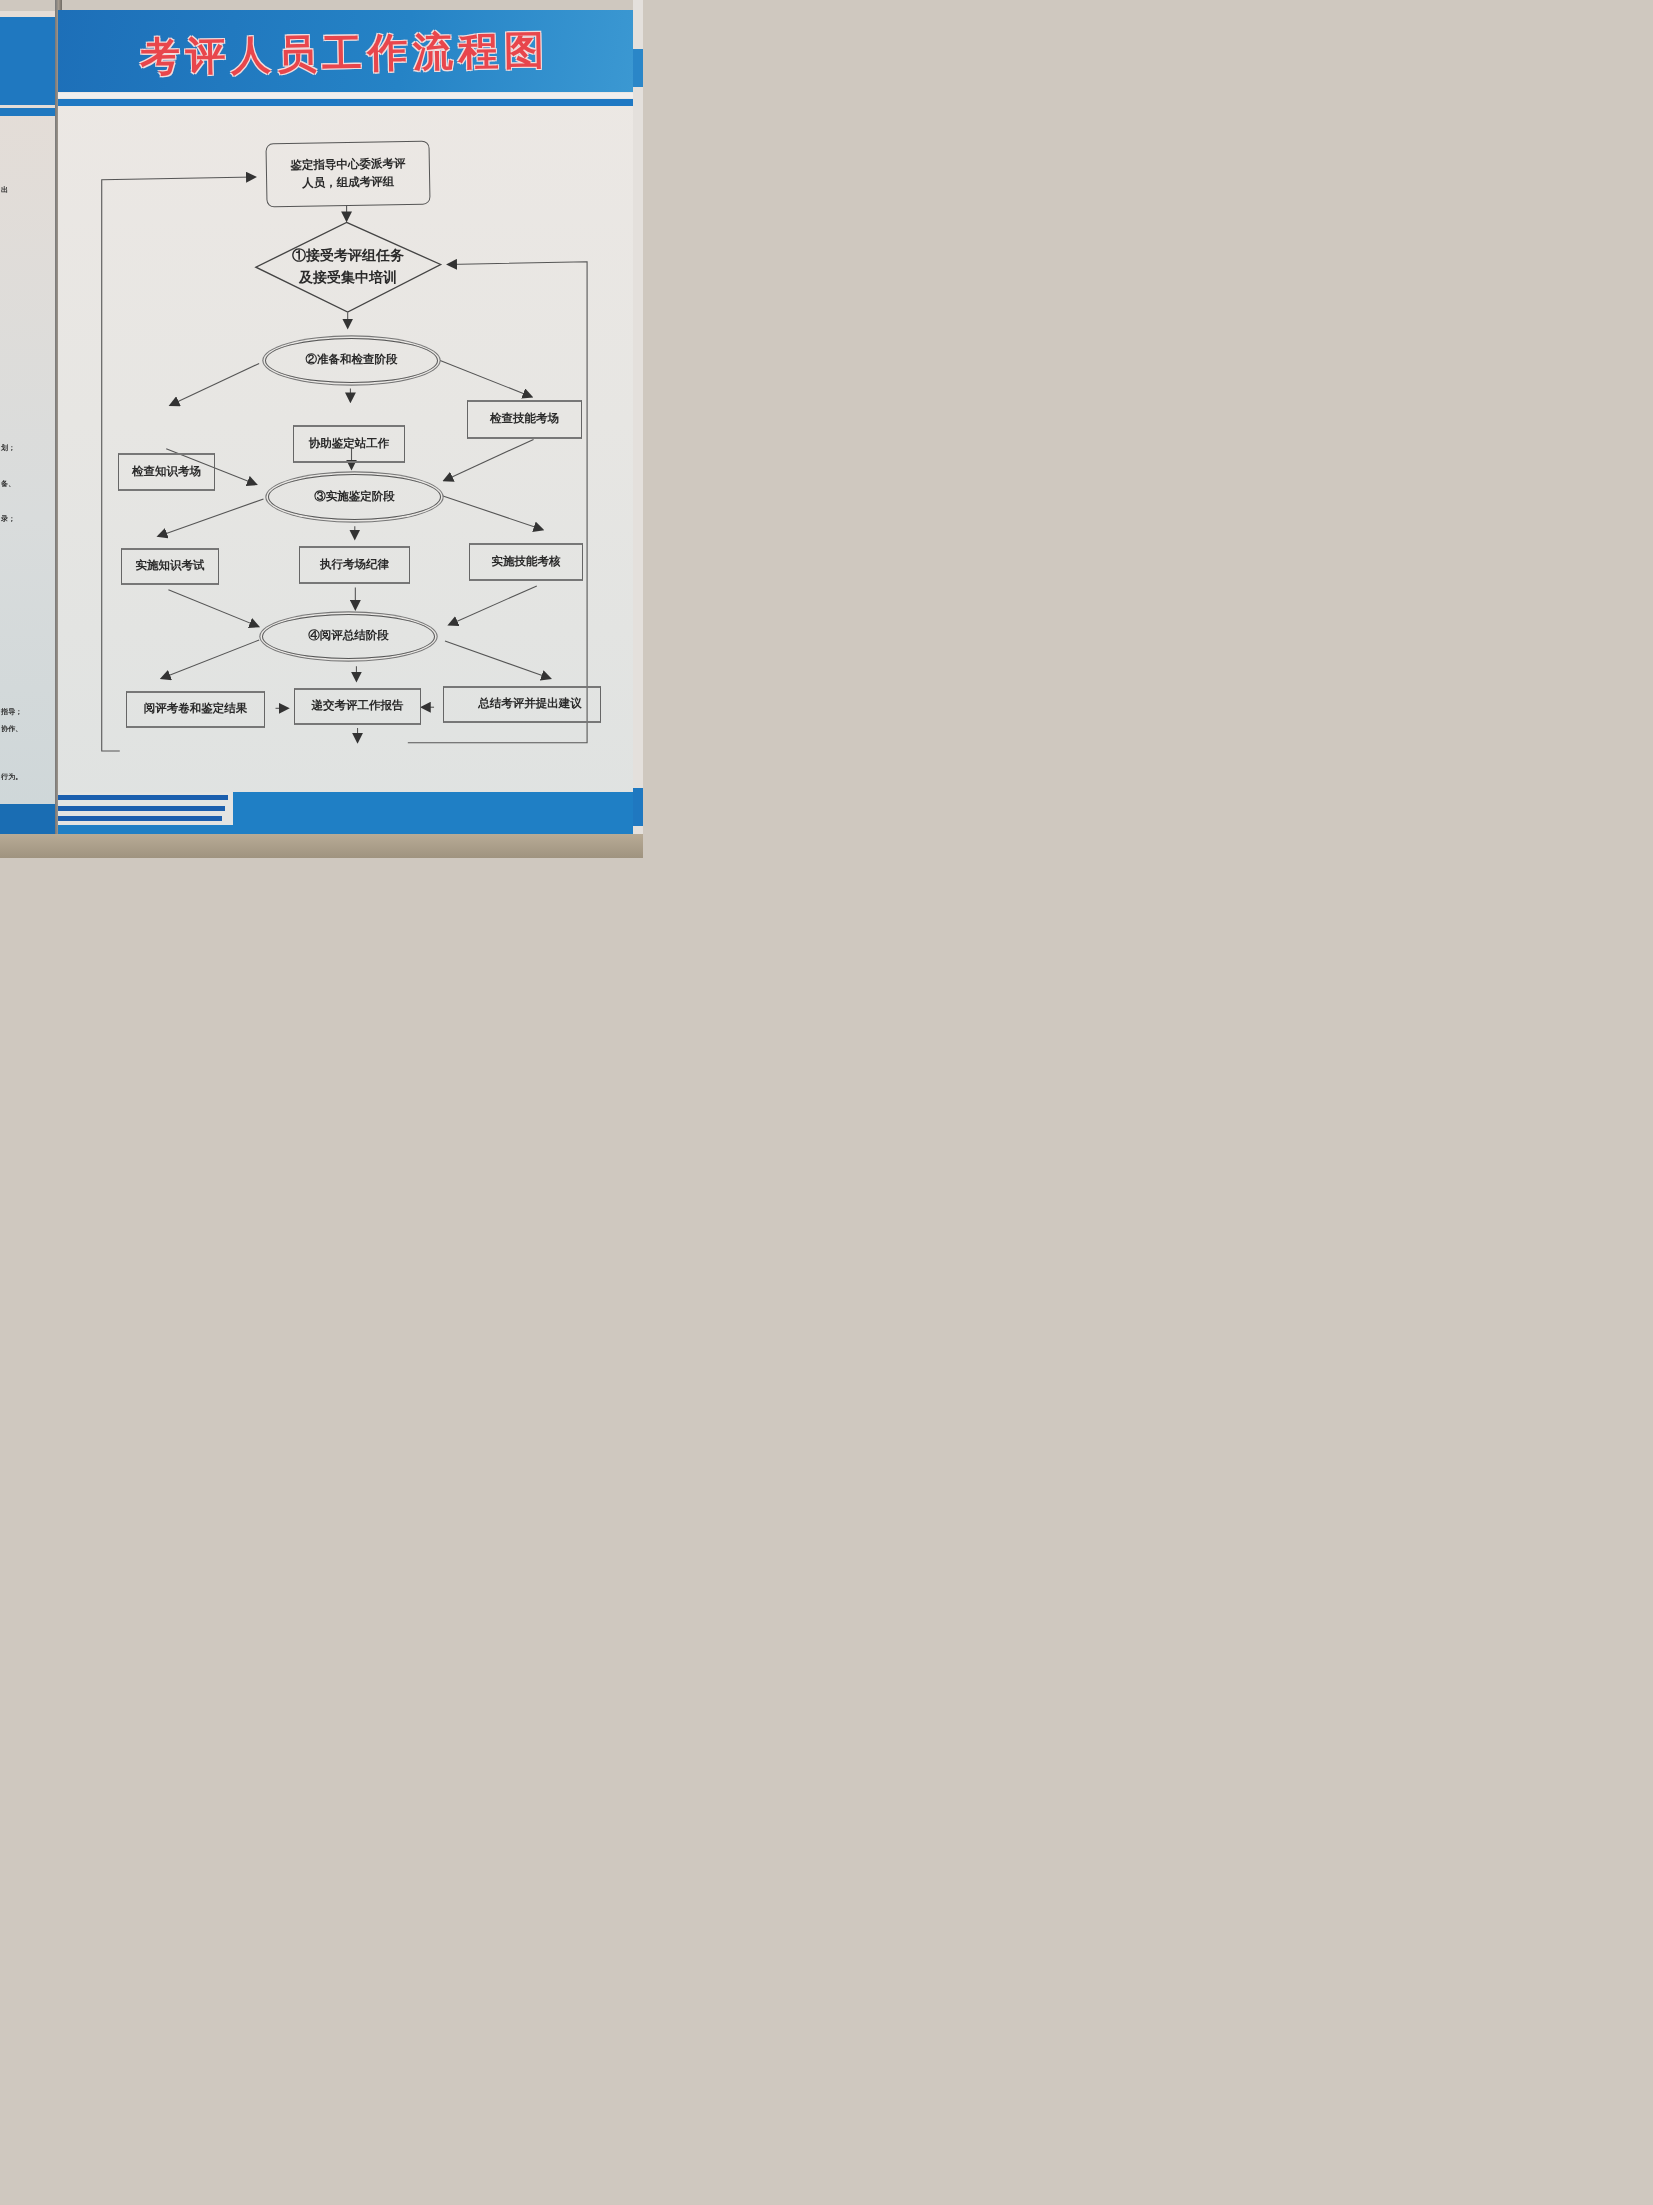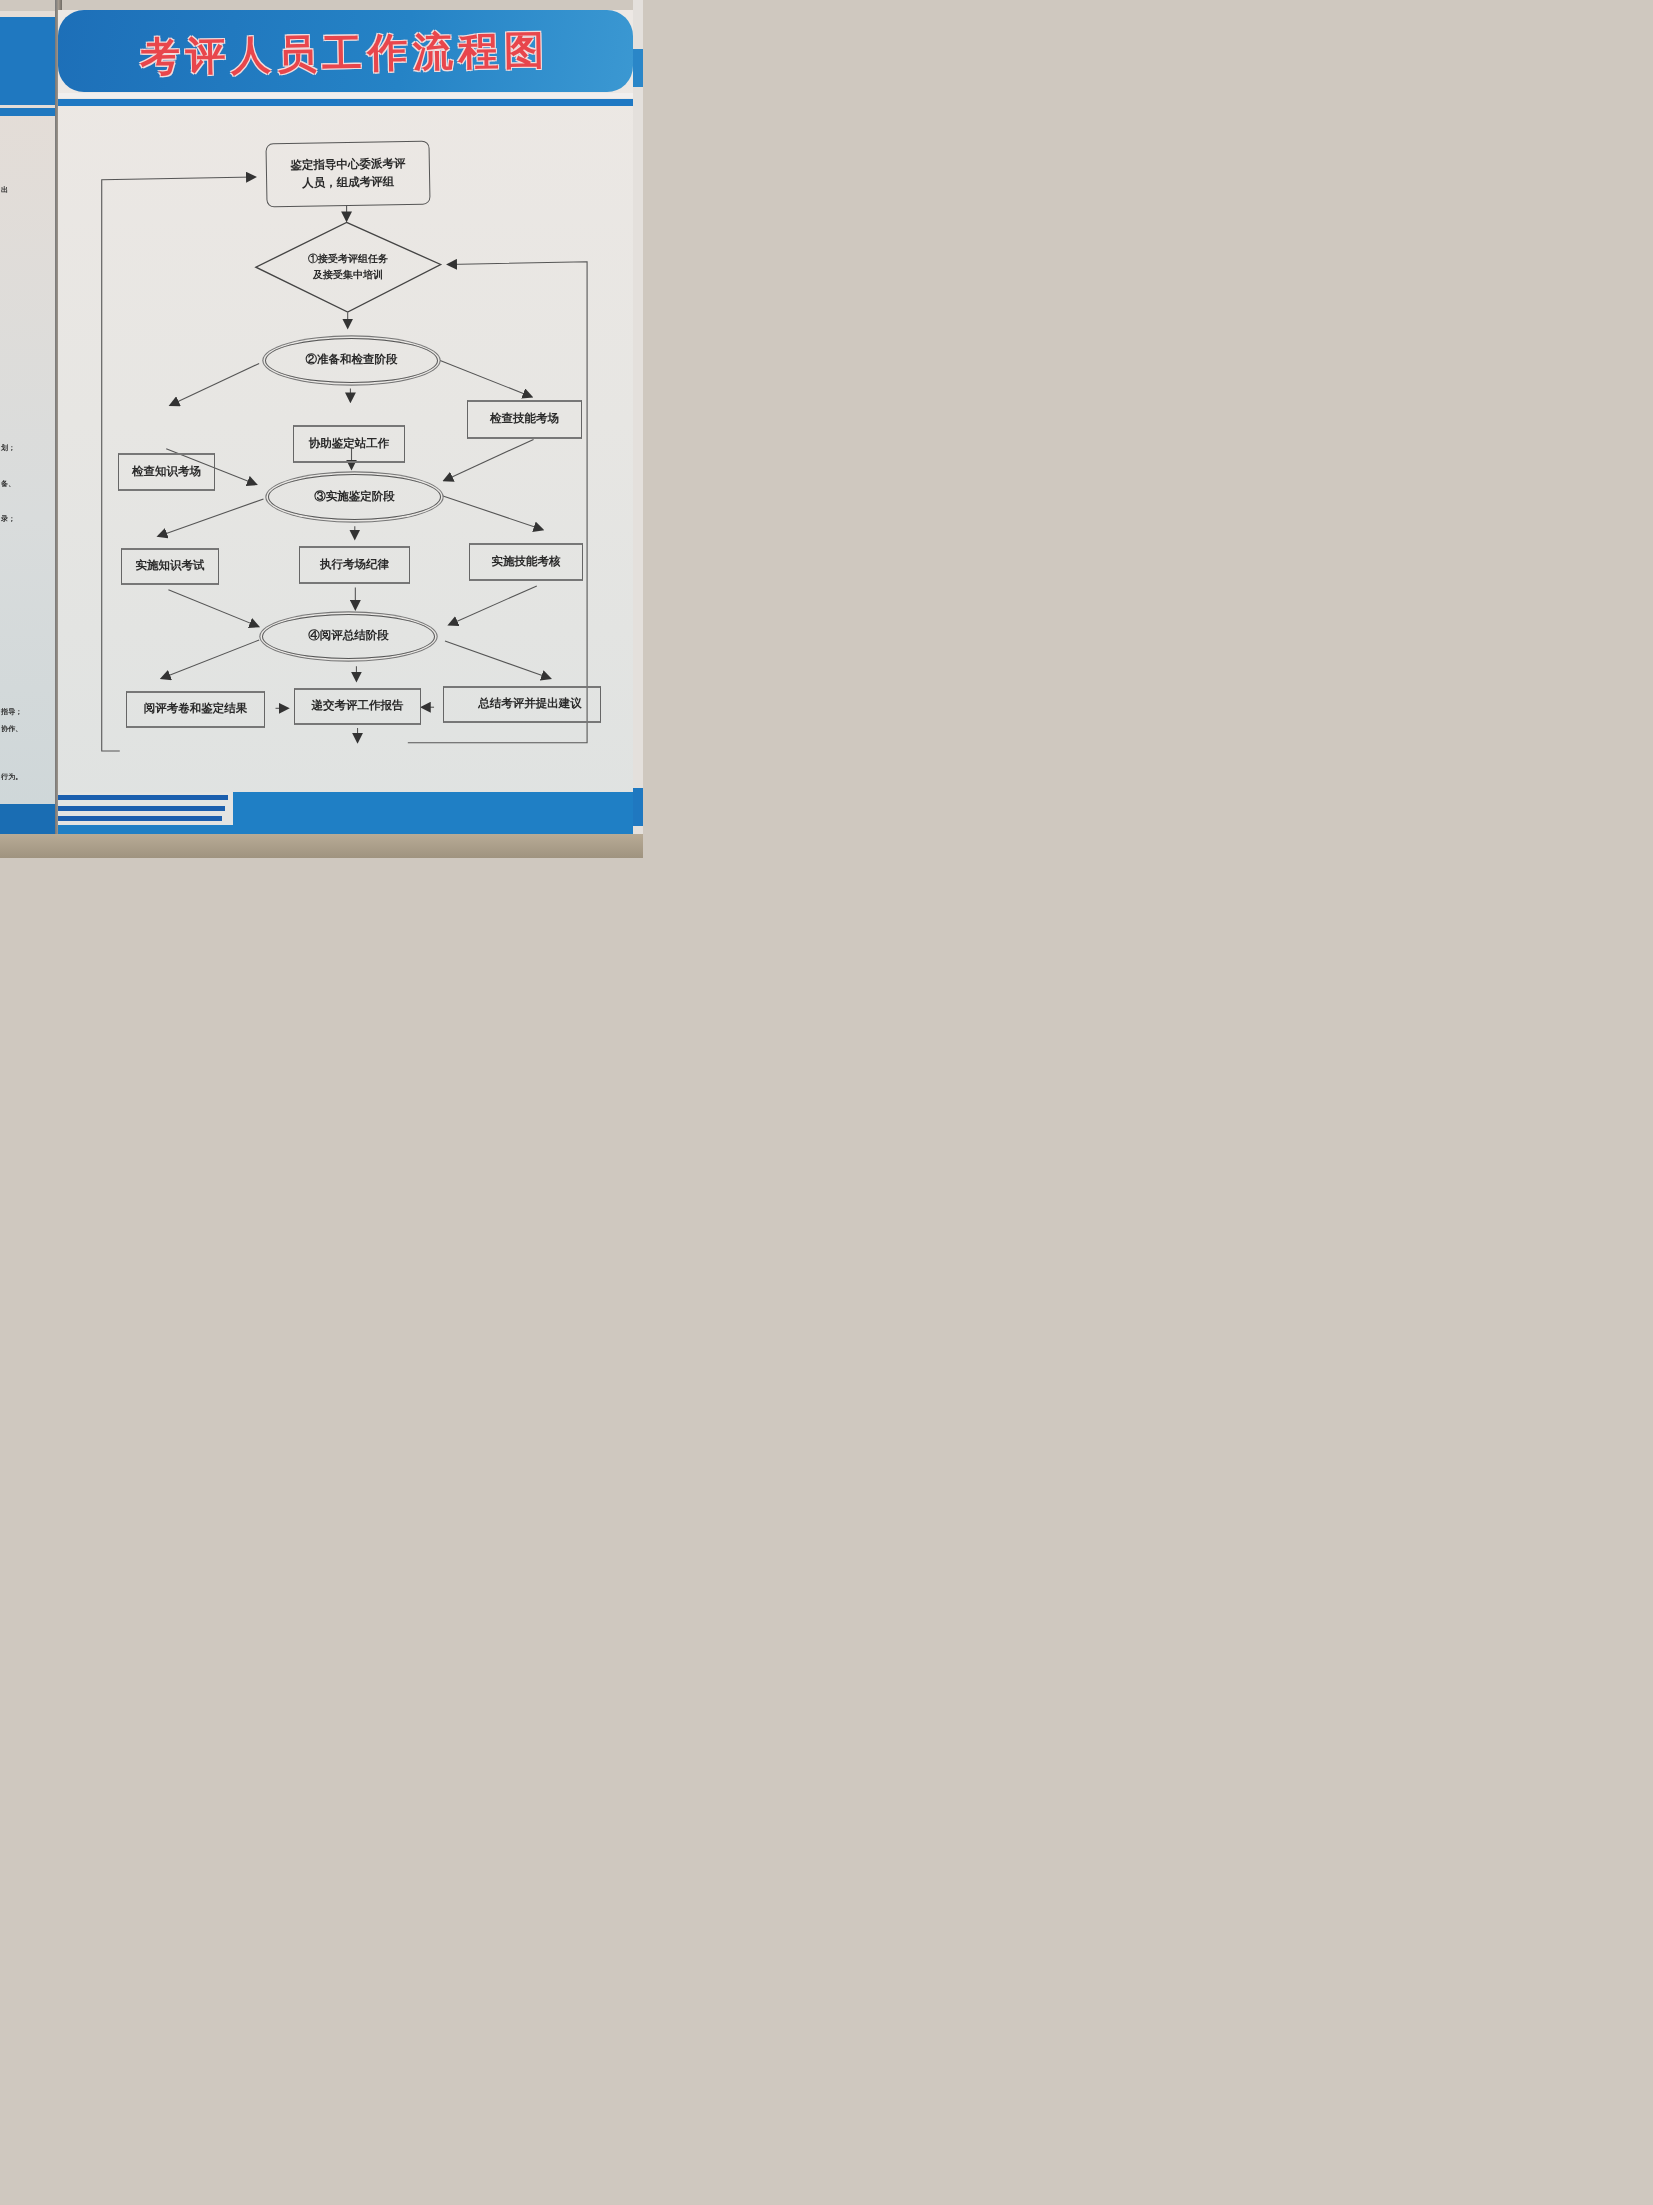--- a/index.html
+++ b/index.html
@@ -34,21 +34,20 @@
   }
   
   .poster {
     position:absolute; left:58px; top:9.8px; width:575px; height:826px;
     background:linear-gradient(#ede8e4, #e7e6e3 50%, #dfe2e1);
     overflow:hidden;
   }
   .header {
     position:absolute; left:0; top:0; width:100%; height:82px;
     background:linear-gradient(100deg,#1d6fb8,#2583c6 60%,#3b98d2);
-    border-radius:26px;
   }
   .header-title {
     position:absolute; left:82px; top:16.4px; font-size:40px; font-weight:bold;
     color:#e8464c; letter-spacing:5.5px;
     text-shadow: 1.1px 1.1px 0 #f3dcdc, -1.1px -1.1px 0 #f3dcdc, 1.1px -1.1px 0 #f3dcdc, -1.1px 1.1px 0 #f3dcdc;
     transform:rotate(-1deg);
   }
   .stripe-white { position:absolute; left:0; top:83px; width:100%; height:5.5px; background:#f1efee; }
   .stripe-blue { position:absolute; left:0; top:89px; width:100%; height:7.7px; background:#1e78c3; }
   .foot-blue {
@@ -146,21 +145,21 @@
     </g>
   </svg>
 
   <div class="node rbox" style="left:208px; top:132px; width:162px; height:62px; transform:rotate(-1deg);">
     <div>
       <div>鉴定指导中心委派考评</div>
       <div>人员，组成考评组</div>
     </div>
   </div>
 
-  <div class="node" style="left:219px; top:235px; width:142px; height:44px; font-size:10px;">
+  <div class="node" style="left:219px; top:235px; width:142px; height:44px; font-size:14px;">
     <div>
       <div>①接受考评组任务</div>
       <div>及接受集中培训</div>
     </div>
   </div>
 
   <div class="node oval" style="left:207px; top:328px; width:171px; height:43px;">
     <span>②准备和检查阶段</span>
   </div>
   <div class="node sbox" style="left:60px; top:399px; width:95px; height:34px;margin-top:44px;">

